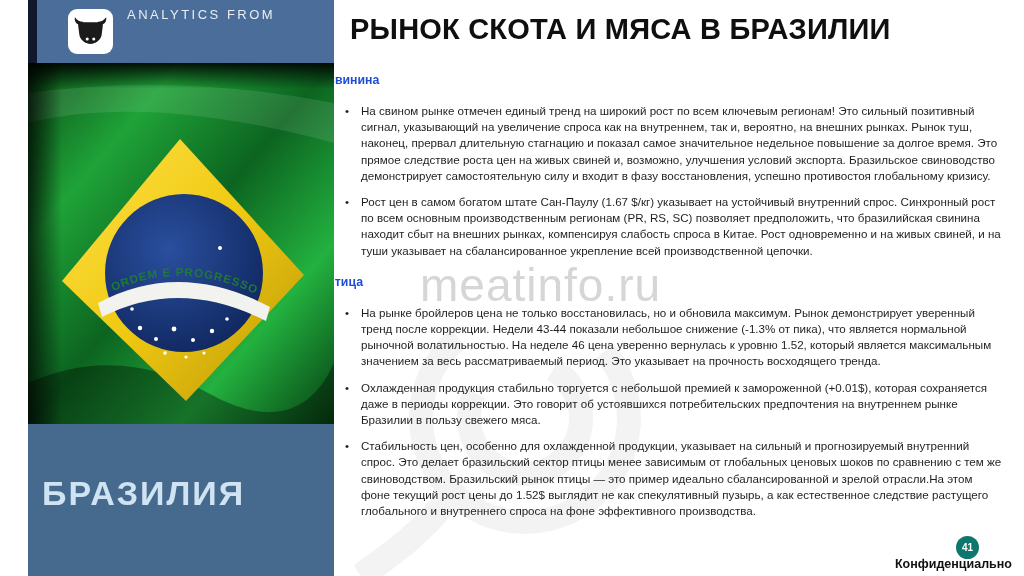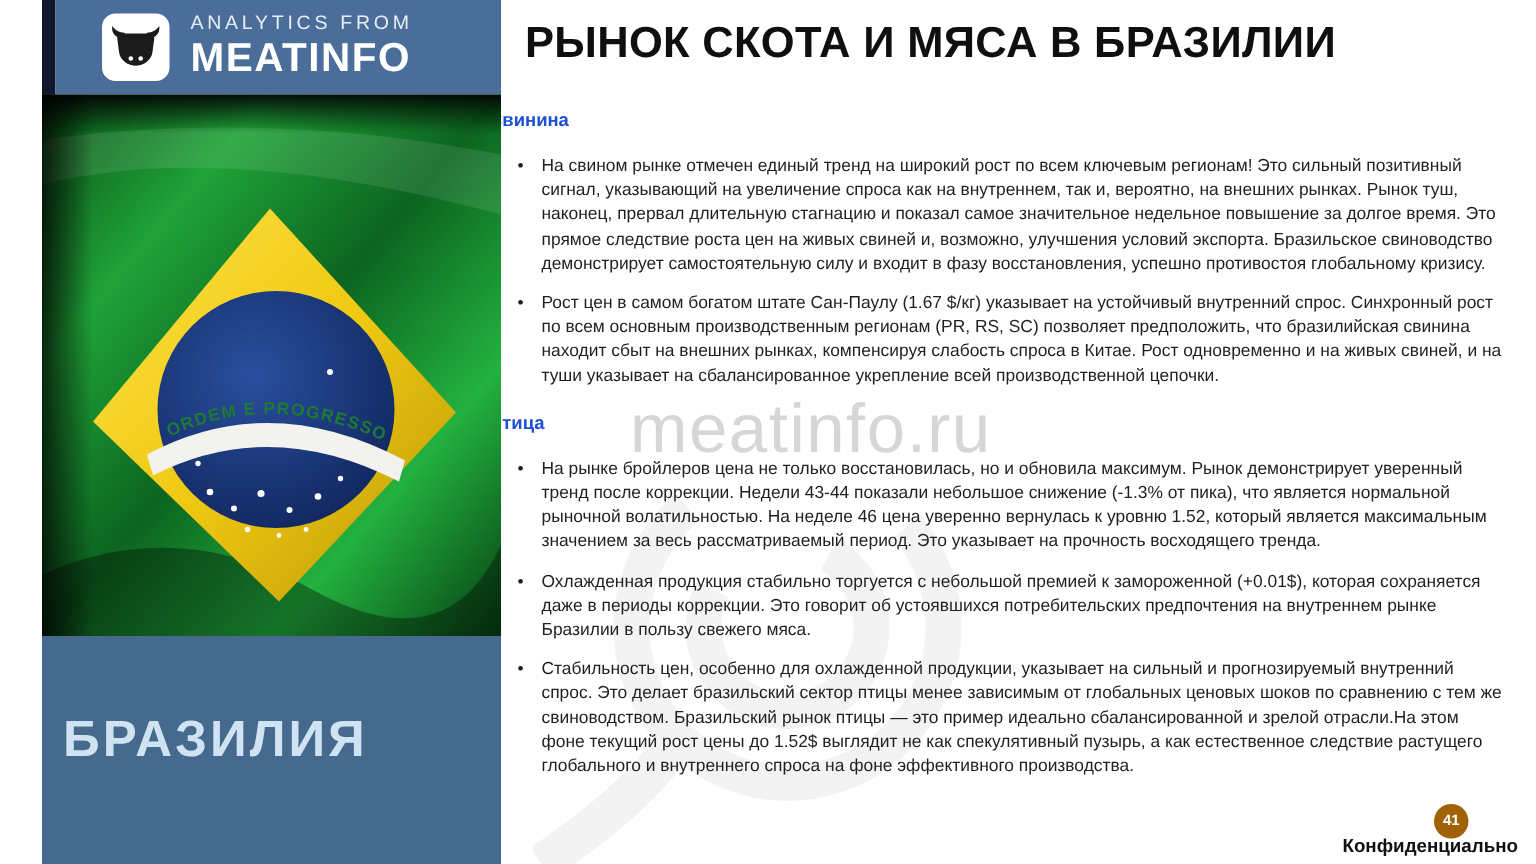--- a/index.html
+++ b/index.html
@@ -68,21 +68,21 @@
     position:relative;padding-left:19px;margin-bottom:10px;
     font-size:11.6px;line-height:16.2px;color:#1f1f1f;
   }
   ul.bullets li::before{
     content:"\2022";position:absolute;left:3px;top:0;color:#1f1f1f;
   }
 
   
   .page-badge{
     position:absolute;left:956px;top:536px;width:23px;height:23px;border-radius:50%;
-    background:#a16207;color:#ffffff;font-size:10px;font-weight:700;
+    background:#0f766e;color:#ffffff;font-size:10px;font-weight:700;
     display:flex;align-items:center;justify-content:center;z-index:4;
   }
   .confidential{
     position:absolute;right:12px;top:557px;z-index:4;
     font-size:12.5px;font-weight:700;color:#111;text-align:right;
   }
 </style>
 </head>
 <body>
 
@@ -108,21 +108,20 @@
             <path d="M28.5 12 C32.5 10.5 33.8 7.5 33.2 4.2 C31 7.4 28.4 8.3 25.4 8.6 L24 11.4 Z"></path>
             <path d="M9 9 h18 c1.8 0 3.2 1.6 3 3.4 l-1.2 9 c-.5 4 -4.6 8.4 -10.8 8.4 s-10.3 -4.4 -10.8 -8.4 l-1.2 -9 C5.8 10.6 7.2 9 9 9 Z"></path>
           </g>
           <ellipse cx="18" cy="25.3" rx="7.6" ry="4.6" fill="#1b1b1b"></ellipse>
           <circle cx="14.8" cy="25.3" r="1.5" fill="#ffffff"></circle>
           <circle cx="21.2" cy="25.3" r="1.5" fill="#ffffff"></circle>
         </svg>
       </div>
       <div class="logo-text">
         <span class="logo-sub">ANALYTICS FROM</span>
-        <span class="logo-brand">MEATINFO</span>
       </div>
     </div>
 
     <div class="flag-wrap">
       <svg width="306" height="361" viewBox="0 0 306 361">
         <defs>
           <linearGradient id="gGreen" x1="0" y1="0" x2="1" y2="1">
             <stop offset="0" stop-color="#0a4d16"></stop>
             <stop offset="0.25" stop-color="#1fa338"></stop>
             <stop offset="0.5" stop-color="#0c6420"></stop>

